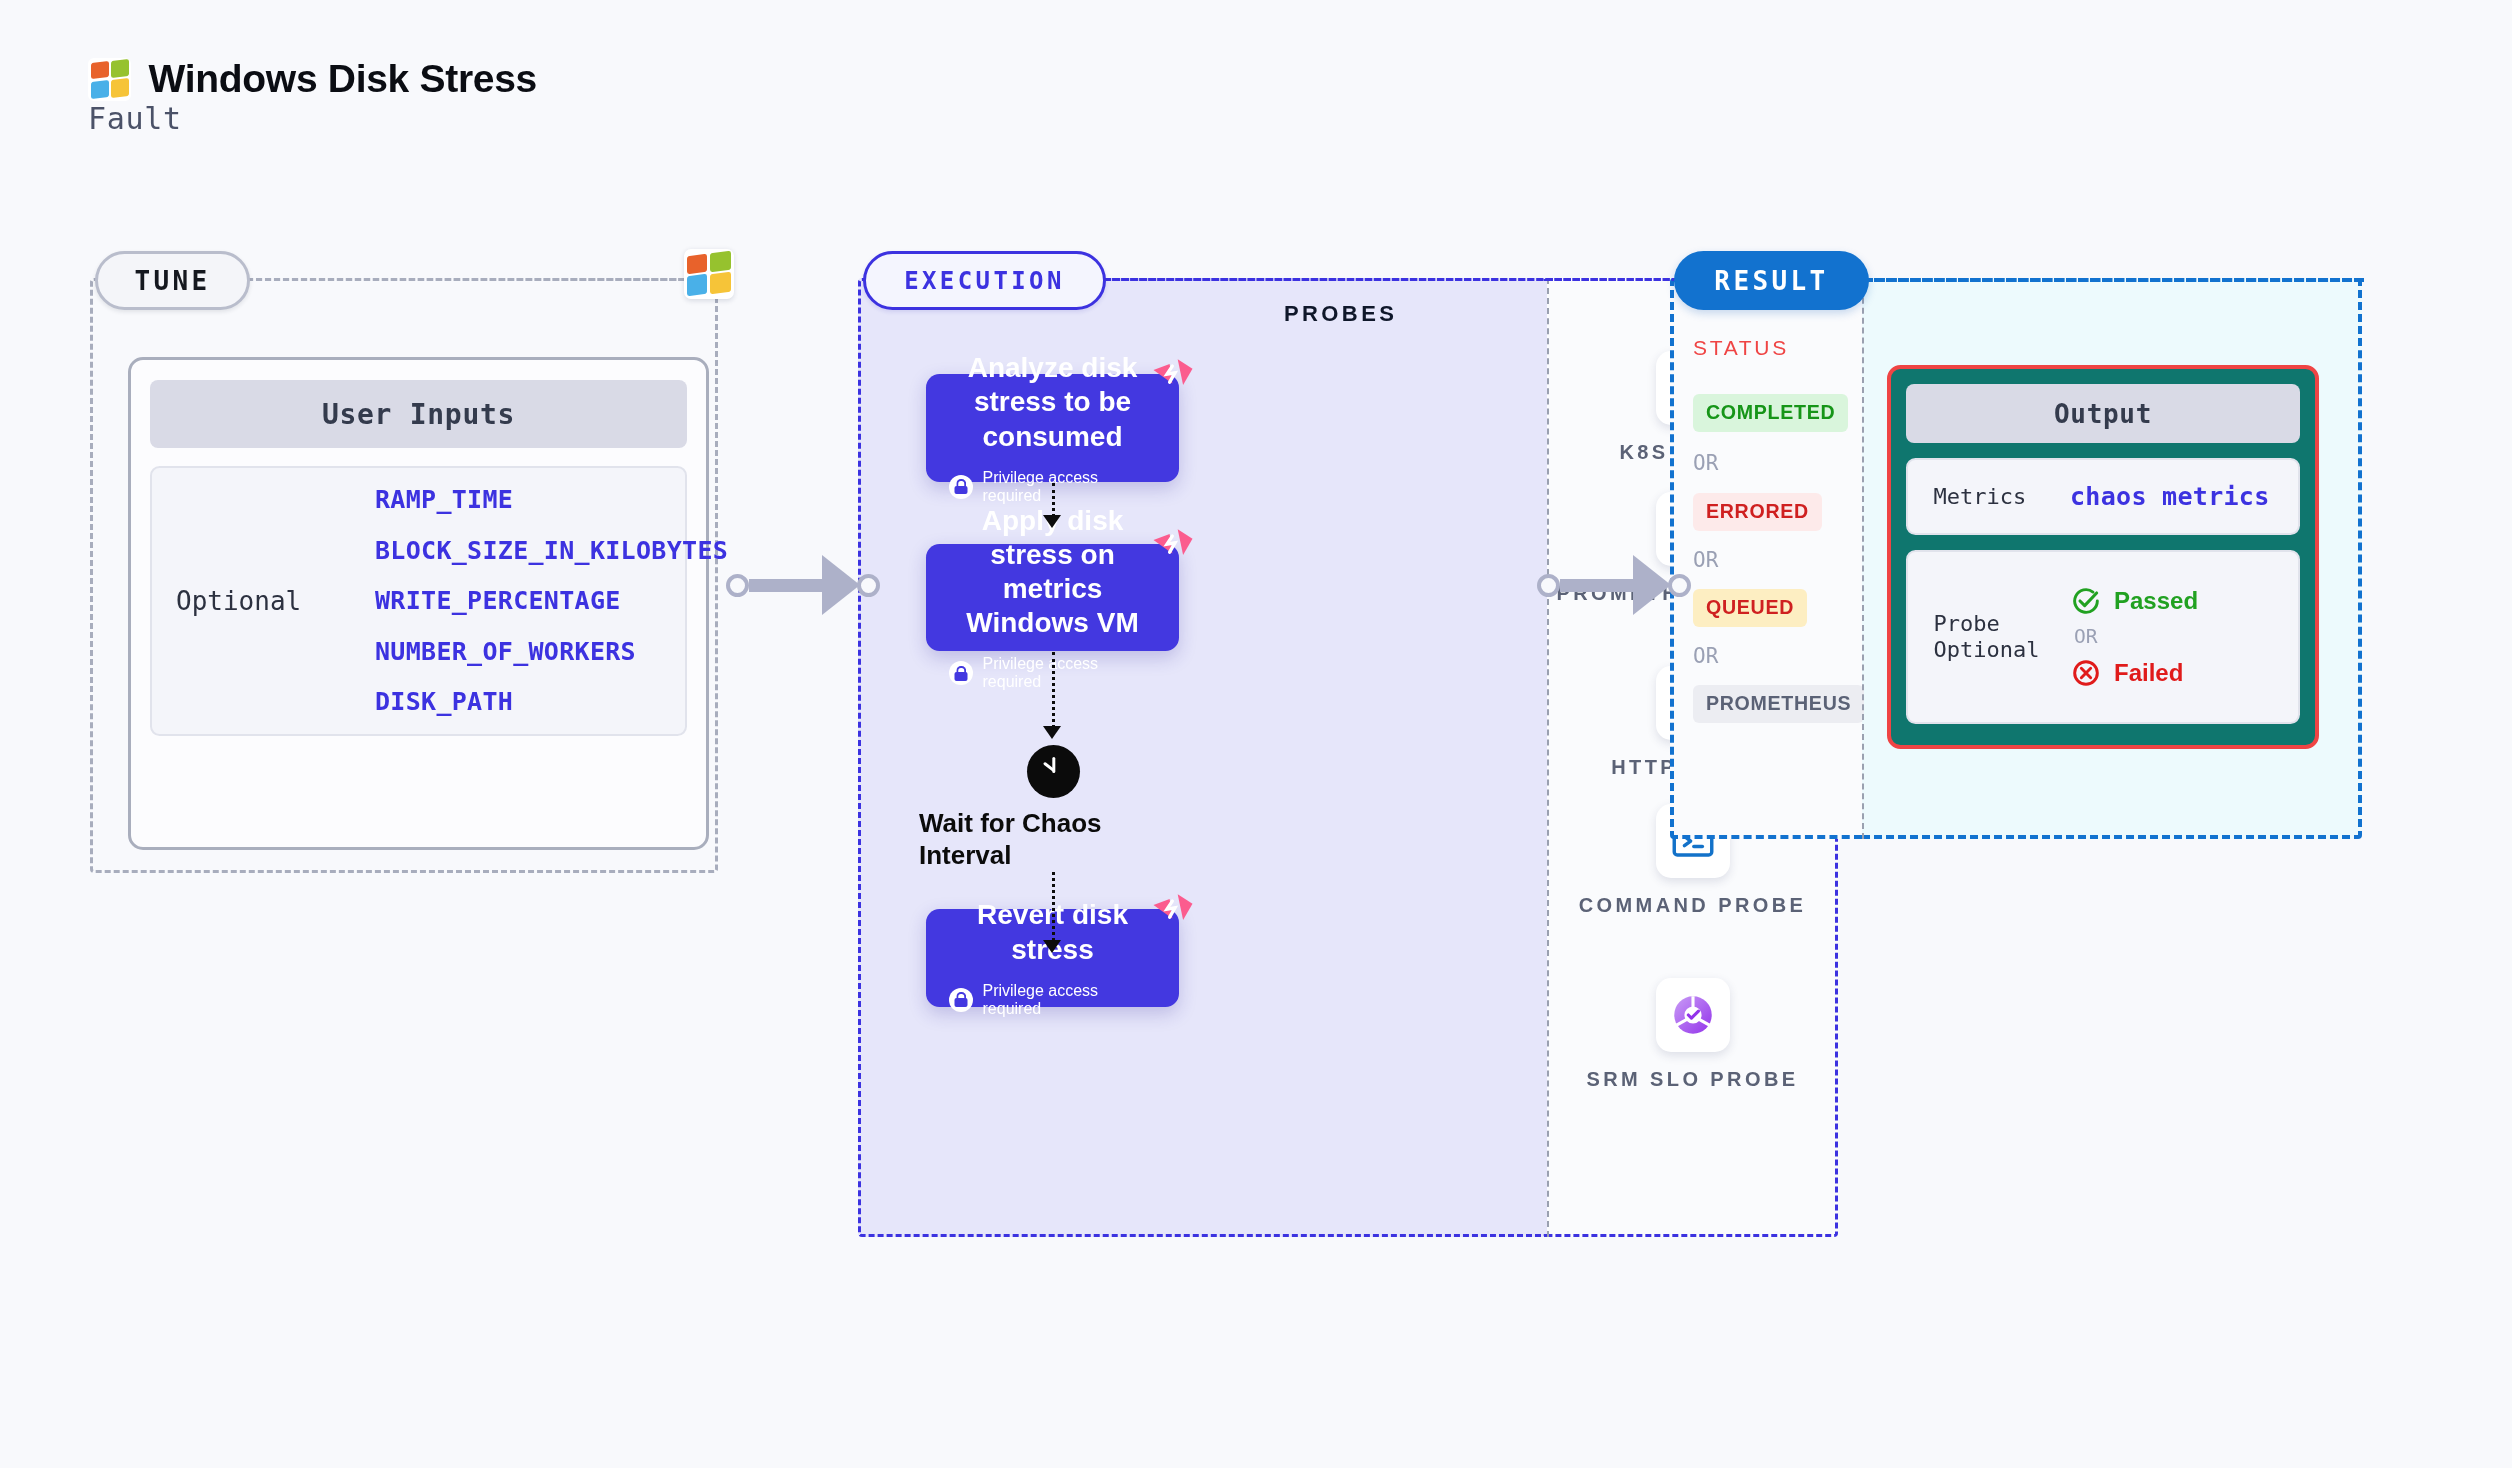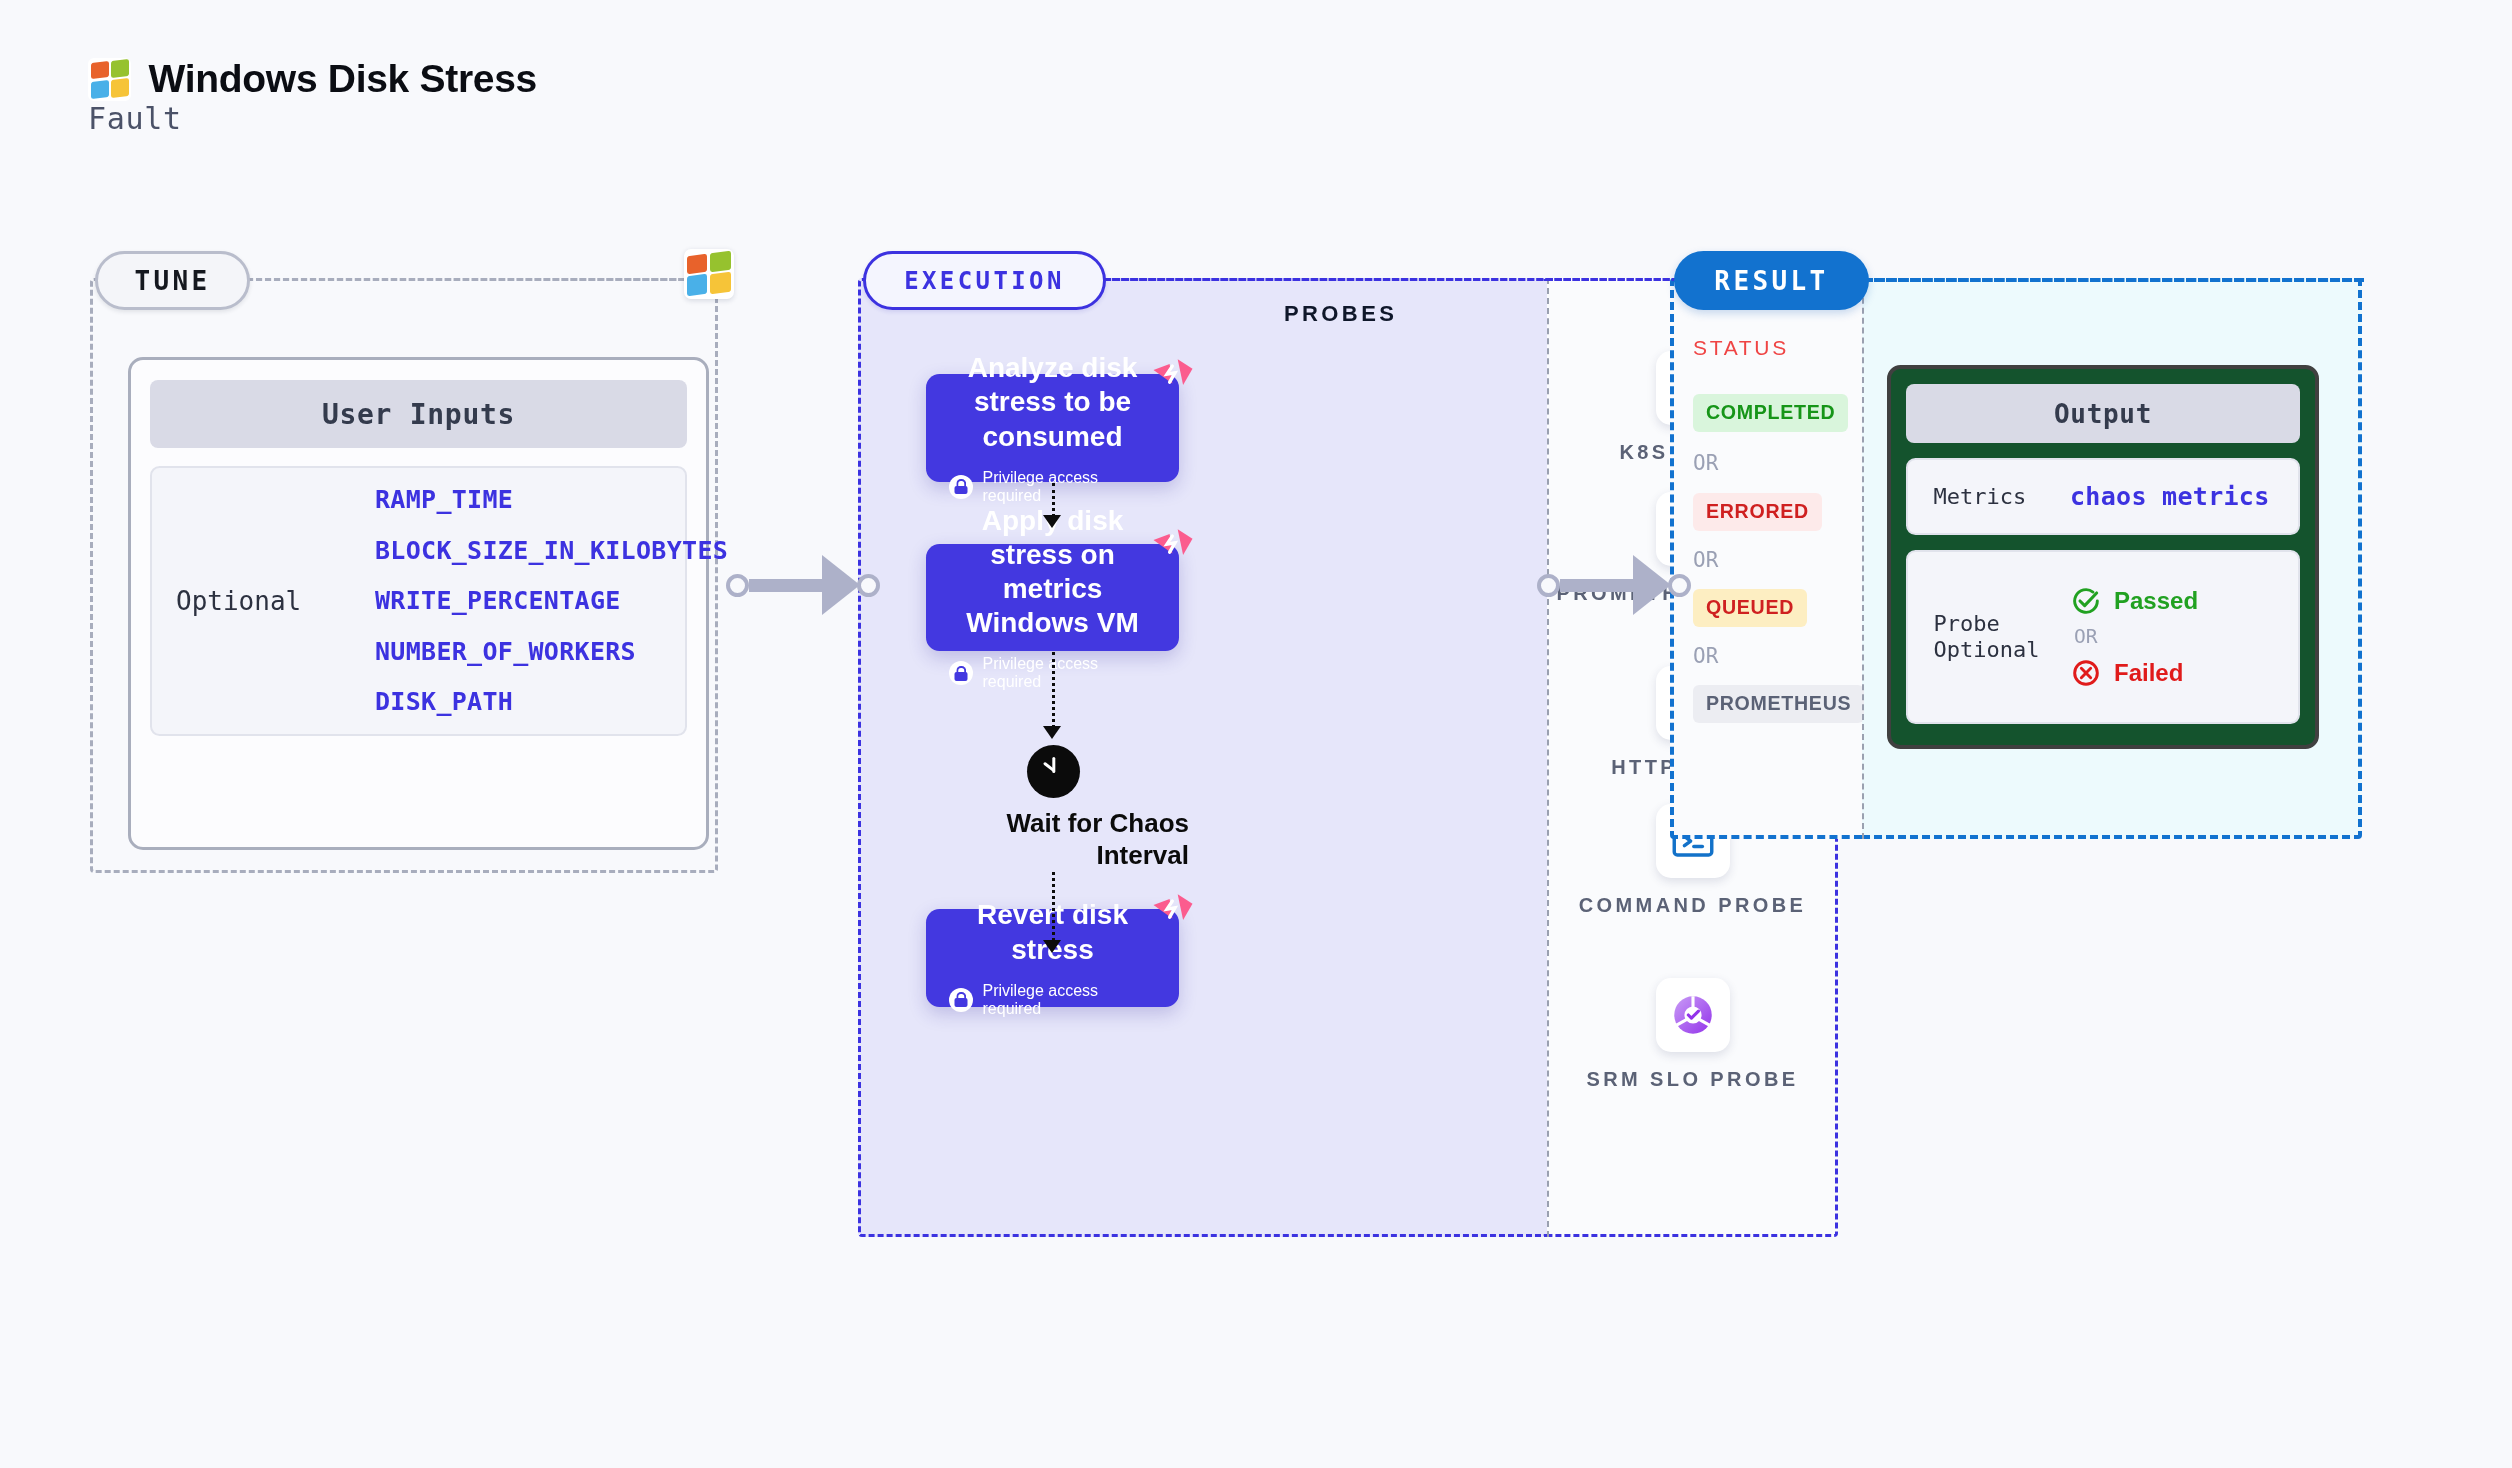--- a/index.html
+++ b/index.html
@@ -166,21 +166,21 @@
     content:"";position:absolute;left:50%;top:12px;width:3.4px;height:16px;
     background:#fff;border-radius:2px;transform-origin:bottom center;
     transform:translateX(-50%);
   }
   #wait-clock::after{
     content:"";position:absolute;left:50%;top:26px;width:3.4px;height:13px;
     background:#fff;border-radius:2px;transform-origin:top center;
     transform:translateX(-50%) rotate(128deg);
   }
   #wait-label{
-    position:absolute;left:919px;top:807px;width:270px;text-align:right;
+    position:absolute;left:919px;top:807px;width:270px;text-align:left;
     font-size:26px;font-weight:bold;color:#0b0b0b;line-height:1.24;
   }
 
   .probe{position:absolute;width:291px;text-align:center;left:1547px;}
   .probe .ic{
     width:74px;height:74px;margin:0 auto;background:#fff;border-radius:15px;
     box-shadow:0 3.4px 9.5px rgba(40,50,90,.13);
     display:flex;align-items:center;justify-content:center;
   }
   .probe .pl{
@@ -221,21 +221,21 @@
     padding:7.4px 13px;font-size:19.6px;font-weight:bold;letter-spacing:0.7px;
     white-space:nowrap;
   }
   .status-or{
     position:absolute;left:1693px;font-size:21px;color:#9aa0b4;
     font-family:"DejaVu Sans Mono","Liberation Mono",monospace;
   }
 
   #output-card{
     position:absolute;left:1887px;top:365px;width:432px;height:384px;
-    background:#14532d;border:4px solid #404040;border-radius:13.5px;box-sizing:border-box;
+    background:#0f766e;border:4px solid #ef4444;border-radius:13.5px;box-sizing:border-box;
   }
   #output-card .card-title{
     margin:15px 15px 0 15px;height:59px;font-size:26px;
   }
   #output-card .io-row{margin:15px 15px 0 15px;}
   #out-row-metrics{height:77px;}
   #out-row-probes{height:174px;}
   #output-card .io-key{width:154px;padding-left:17.6px;font-size:22px;margin-left:8px;}
   .probe-res{font-size:24px;font-weight:bold;line-height:1.1;}
   .probe-res .pr-line{display:flex;align-items:center;gap:12px;}

